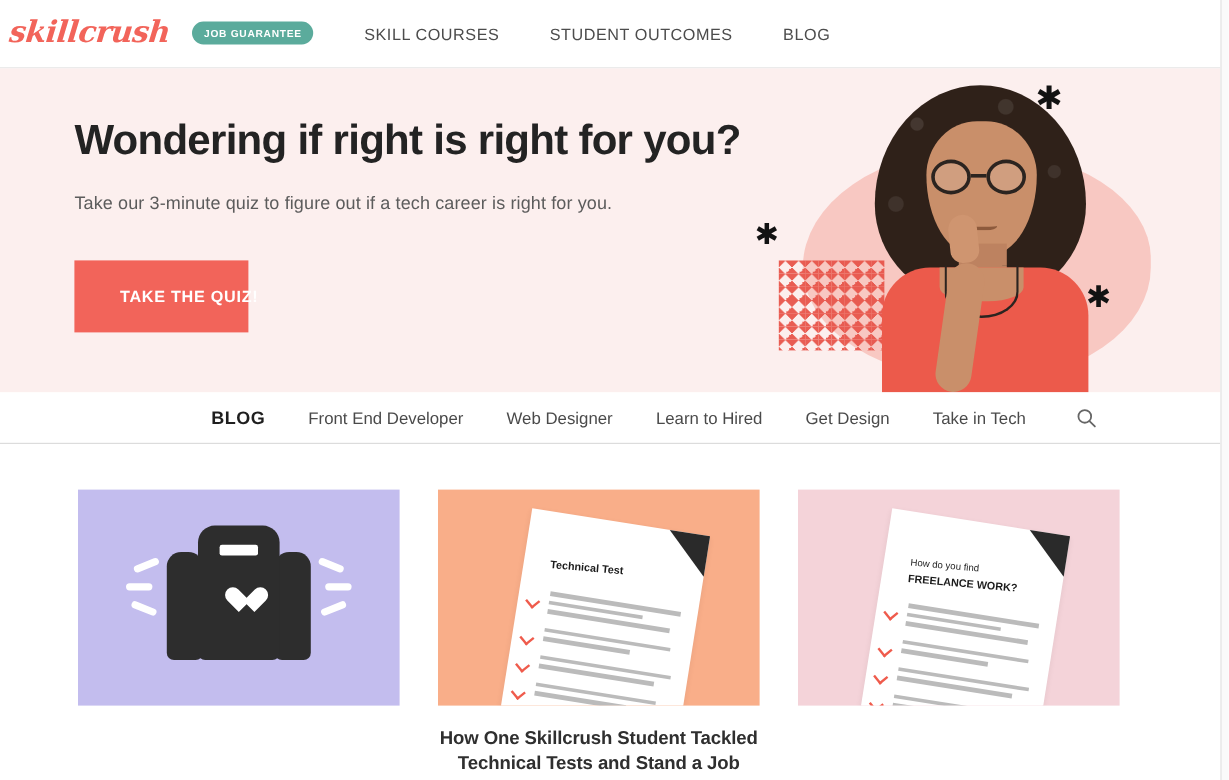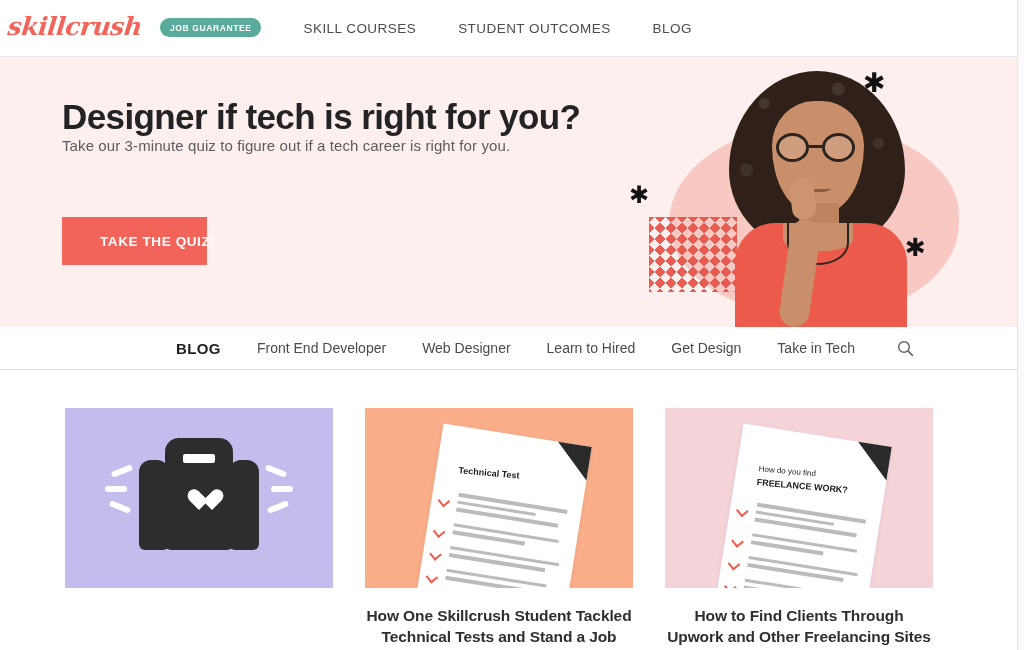--- a/index.html
+++ b/index.html
@@ -65,26 +65,26 @@
     width: 1017px;
     overflow: hidden;
   }
   .hero-text { position: absolute; left: 62px; top: 40px; z-index: 5; }
   .hero-title {
     font-size: 35px; font-weight: 700; color: #232323;
     letter-spacing: -0.6px; line-height: 1.15;
     white-space: nowrap;
   }
   .hero-sub {
-    margin-top: 0;
+    margin-top: 24px;
     font-size: 15px; color: #5c5c5c; letter-spacing: 0.1px;
   }
   .hero-btn {
     position: absolute; left: 62px; top: 160px;
-    width: 145px; height: 48px;
+    width: 145px; height: 60px;
     background: #f2645a; border: none; cursor: pointer;
     font-family: "Liberation Sans", sans-serif;
     font-size: 13.5px; font-weight: 700; letter-spacing: 0.6px;
     color: #ffffff; text-transform: uppercase;
     display: flex; align-items: center; justify-content: flex-start;
     padding-left: 38px; white-space: nowrap; overflow: visible;
   }
   .hero-btn span { display: block; }
 
   
@@ -329,21 +329,21 @@
       <span class="badge">JOB GUARANTEE</span>
       <span class="nav-item nav-gap">SKILL COURSES</span>
       <span class="nav-item nav-gap">STUDENT OUTCOMES</span>
       <span class="nav-item">BLOG</span>
     </div>
 
   </div>
 
   <div class="hero">
     <div class="hero-text">
-      <div class="hero-title">Designer if tech is right for you?</div>
+      <div class="hero-title">Wondering if right is right for you?</div>
       <div class="hero-sub">Take our 3-minute quiz to figure out if a tech career is right for you.</div>
     </div>
     <button class="hero-btn">
       <span>TAKE THE QUIZ!</span>
     </button>
 
     <div class="hero-art">
       <div class="blob"></div>
       <div class="tri-pattern"></div>
       <div class="asterisk ast-1">✱</div>
@@ -464,19 +464,18 @@
               <div class="p-line" style="width:88%"></div>
             </div>
             <div class="p-group">
               <div class="check"></div>
               <div class="p-line" style="width:92%"></div>
               <div class="p-line" style="width:70%"></div>
             </div>
           </div>
         </div>
       </div>
-      <div class="card-title">How to Find Clients Through Upwork and Other Freelancing Sites</div>
     </div>
 
   </div>
 
   <div class="scroll-strip"></div>
 </div>
 
 </body></html>

